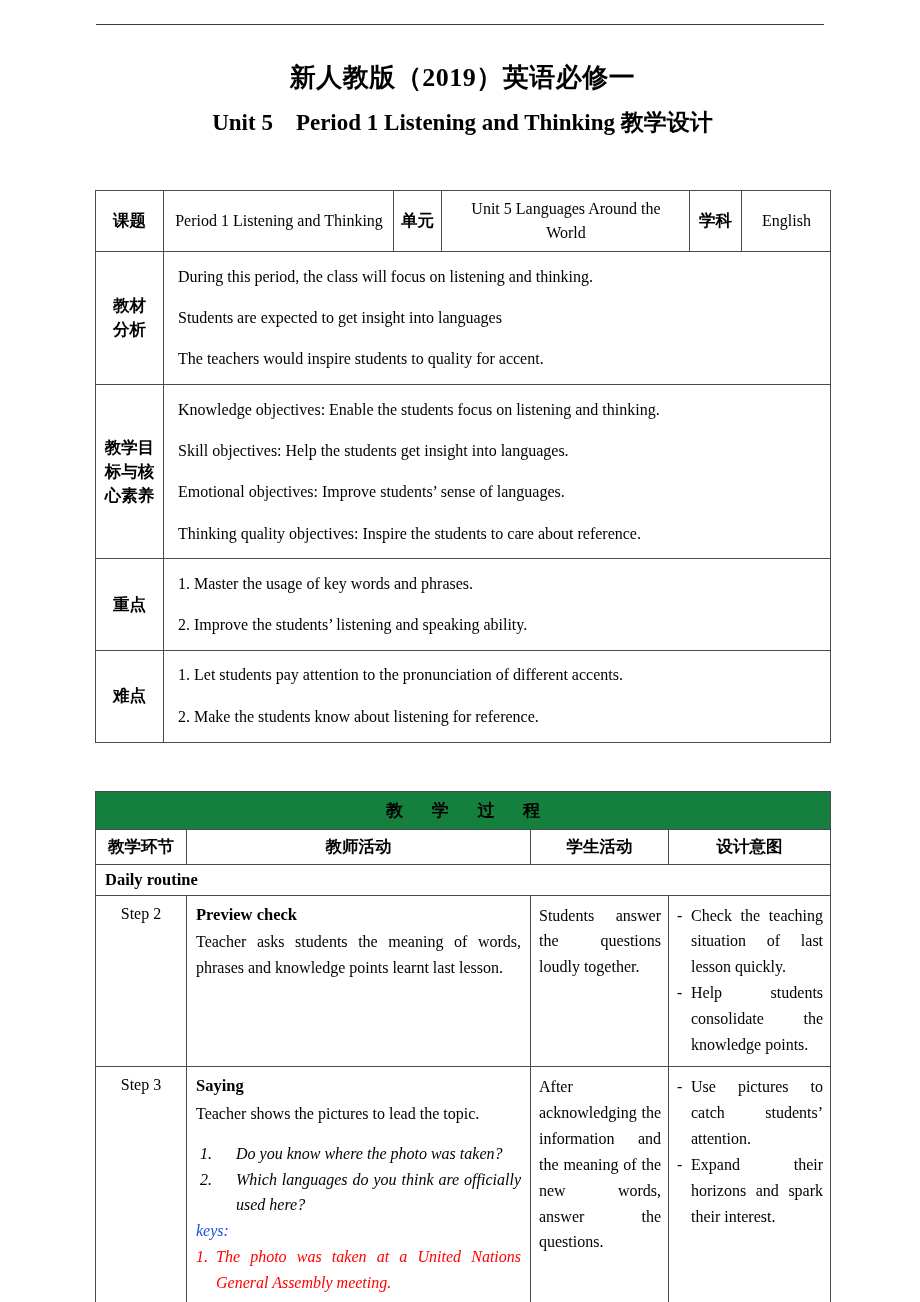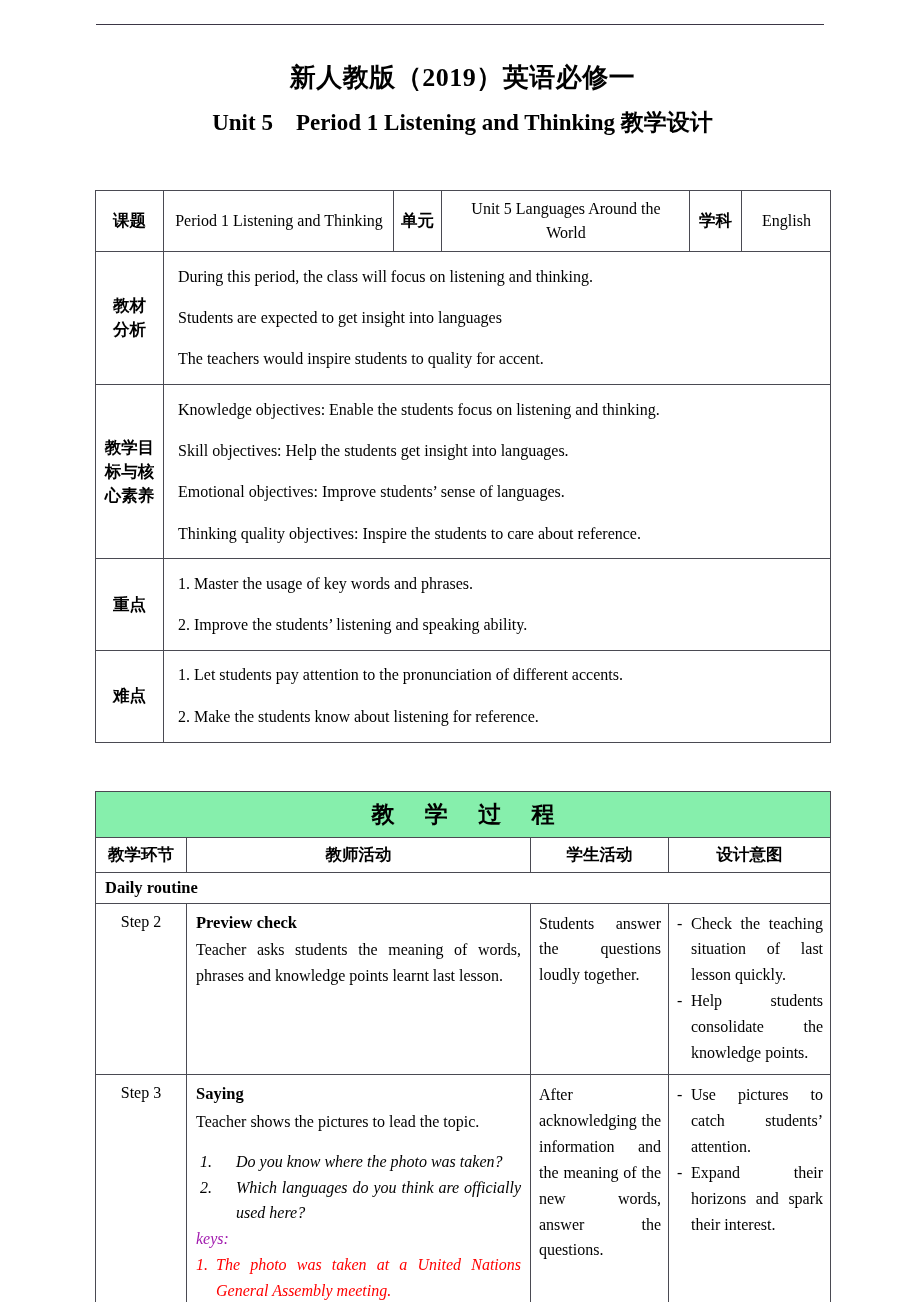--- a/index.html
+++ b/index.html
@@ -89,23 +89,23 @@
     line-height: 1.52;
     margin: 8px;
     padding: 4.5px 2px 4.5px 6px;
   }
 
   
   .tbl-process {
     margin-top: 48px;
   }
   .proc-title {
-    background: #86efac;
-    text-align: center;
-    font-size: 23px;
+    background: #15803d;
+    text-align: center;
+    font-size: 17px;
     font-weight: bold;
     font-family: "Liberation Sans", "DejaVu Sans", sans-serif;
     letter-spacing: 12px;
     padding: 7px 0 7px 12px;
   }
   .colhead {
     text-align: center;
     font-size: 16.5px;
     font-weight: bold;
     font-family: "Liberation Sans", "DejaVu Sans", sans-serif;
@@ -167,21 +167,21 @@
     position: relative;
     margin: 0;
   }
   ol.qlist li .num {
     position: absolute;
     left: 4px;
     top: 0;
     font-style: italic;
   }
   .keys {
-    color: #a21caf;
+    color: #1d4ed8;
     font-style: italic;
     font-size: 16px;
     line-height: 1.62;
     margin: 0;
   }
   .keys-item {
     color: #ff0000;
     font-style: italic;
     font-size: 16px;
     line-height: 1.62;

